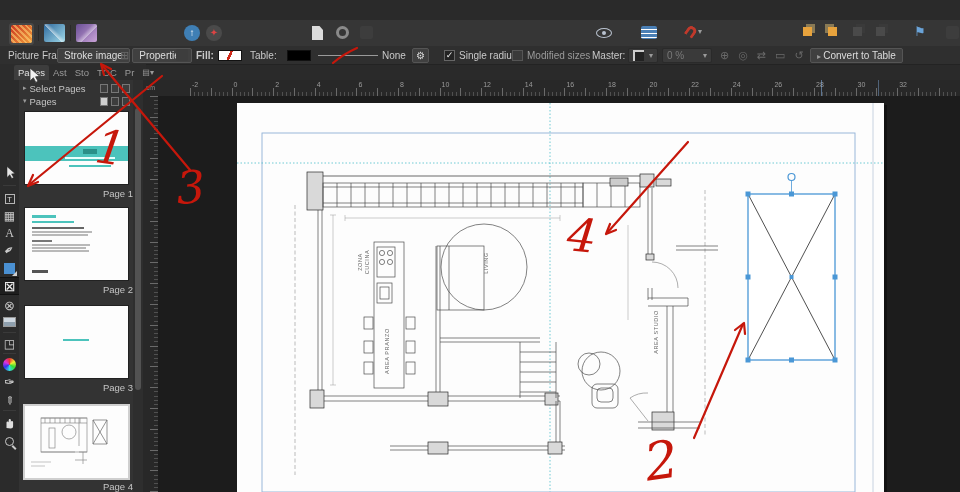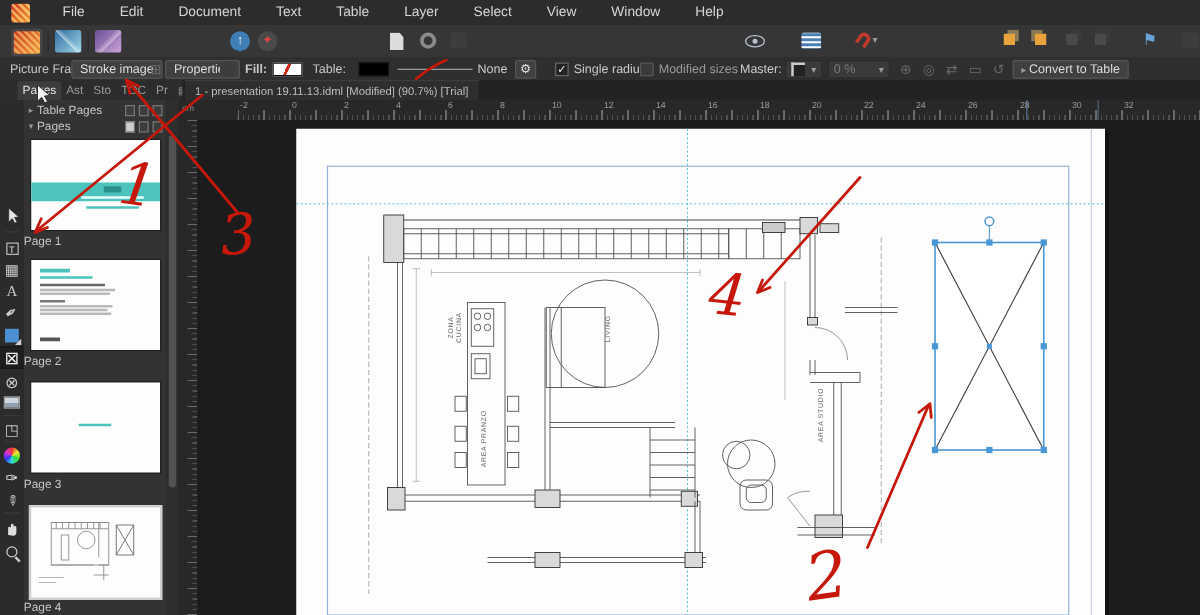--- a/index.html
+++ b/index.html
@@ -69,21 +69,21 @@
   .tt-zoom{width:9px;height:9px;border:1.5px solid #c9c9c9;border-radius:50%;position:relative;box-sizing:border-box;}
   .tt-zoom::after{content:"";position:absolute;left:7px;top:7px;width:5px;height:1.5px;background:#c9c9c9;transform:rotate(45deg);transform-origin:0 0;}
   
   .pagespanel{position:absolute;left:19px;top:80px;width:114px;height:412px;background:#333333;}
   .prow{position:absolute;left:0;width:114px;height:12px;display:flex;align-items:center;font-size:9.5px;color:#c5c5c5;}
   .prow .arr{font-size:7px;color:#9a9a9a;margin:0 3px 0 4px;}
   .prow .ric{margin-left:auto;display:flex;gap:3px;padding-right:3px;}
   .mic{width:8px;height:9px;border:1px solid #777;box-sizing:border-box;background:#3d3d3d;}
   .thumb{position:absolute;left:6px;width:103px;background:#fdfdfd;box-shadow:0 0 0 1px #222;}
   .thumb.sel{box-shadow:0 0 0 2px #cfcfcf;}
-  .plabel{position:absolute;left:0;width:114px;text-align:left;font-size:9.5px;color:#c5c5c5;}
+  .plabel{position:absolute;left:0;width:114px;text-align:right;font-size:9.5px;color:#c5c5c5;}
   .panelscroll{position:absolute;left:133px;top:80px;width:10px;height:412px;background:#2e2e2e;border-right:1px solid #1f1f1f;}
   .panelscroll .pthumb{position:absolute;left:2px;top:28px;width:6px;height:282px;background:#525252;border-radius:3px;}
   
   .band{position:absolute;left:0;width:100%;background:#4cc3bc;}
   .tinyline{position:absolute;background:#4cc3bc;}
   .greyline{position:absolute;background:#b9b9b9;}
   
   .corner{position:absolute;left:143px;top:80px;width:15px;height:16px;background:#282828;color:#8a8a8a;font-size:7px;line-height:16px;text-align:center;border-bottom:1px solid #1a1a1a;}
   .hruler{position:absolute;left:158px;top:80px;width:802px;height:16px;background:#282828;border-bottom:1px solid #1a1a1a;overflow:hidden;}
   .hruler .minor{position:absolute;left:32px;right:0;bottom:0;height:4px;background:repeating-linear-gradient(90deg,#505050 0 1px,transparent 1px 4.16px);}
@@ -98,33 +98,20 @@
   
   .overlay{position:absolute;left:0;top:0;width:960px;height:492px;pointer-events:none;z-index:60;}
   .planlabel{font-family:"Liberation Sans",sans-serif;fill:#6a6a6a;font-size:5.5px;letter-spacing:.6px;}
   .anno-digit{font-family:"DejaVu Serif",serif;font-style:italic;fill:#c6170b;}
 </style>
 </head>
 <body>
 
 <div class="app">
 
-  <div class="menubar">
-    <div class="applogo"></div>
-    <div class="menuitem">File</div>
-    <div class="menuitem">Edit</div>
-    <div class="menuitem">Document</div>
-    <div class="menuitem">Text</div>
-    <div class="menuitem">Table</div>
-    <div class="menuitem">Layer</div>
-    <div class="menuitem">Select</div>
-    <div class="menuitem">View</div>
-    <div class="menuitem">Window</div>
-    <div class="menuitem">Help</div>
-  </div>
 
   <div class="toolbar2">
     <div class="t2 selwrap" style="left:9px;">
         <span class="appicon pub"></span>
       </div>
     <div class="vsep" style="left:38px;"></div>
     <div class="t2" style="left:44px;top:4px;">
         <span class="appicon des"></span>
       </div>
     <div class="vsep" style="left:70px;"></div>
@@ -247,23 +234,20 @@
   </div>
 
   <div class="tabsrow">
     <div class="ptab active" style="margin-left:14px;">Pages</div>
     <div class="ptab">Ast</div>
     <div class="ptab">Sto</div>
     <div class="ptab">TOC</div>
     <div class="ptab">Pr</div>
     <div class="panelmenu">▤▾</div>
   </div>
-  <div class="doctabbar">
-    <div class="doctab">1 - presentation 19.11.13.idml [Modified] (90.7%) [Trial]</div>
-  </div>
 
   <div class="toolstrip">
     <div class="tool" style="top:84px;">
       <svg width="12" height="13" viewBox="0 0 12 13">
           <path d="M3,0.5 L3,11.5 L5.8,8.8 L7.8,12.6 L9.6,11.5 L7.6,7.9 L11,7.6 Z" fill="#e6e6e6" stroke="#222" stroke-width="0.5"></path>
         </svg>
     </div>
     <div class="tsep" style="top:105px;"></div>
     <div class="tool" style="top:111px;">
         <span class="tt-box">T</span>
@@ -310,21 +294,21 @@
         </svg>
     </div>
     <div class="tool" style="top:353px;">
         <span class="tt-zoom"></span>
       </div>
   </div>
 
   <div class="pagespanel">
     <div class="prow" style="top:2px;">
       <span class="arr">▸</span>
-      <span>Table Pages</span>
+      <span>Select Pages</span>
       <span class="ric">
         <span class="mic"></span>
         <span class="mic"></span>
         <span class="mic"></span>
       </span>
     </div>
     <div class="prow" style="top:15px;">
       <span class="arr">▾</span>
       <span>Pages</span>
       <span class="ric">

